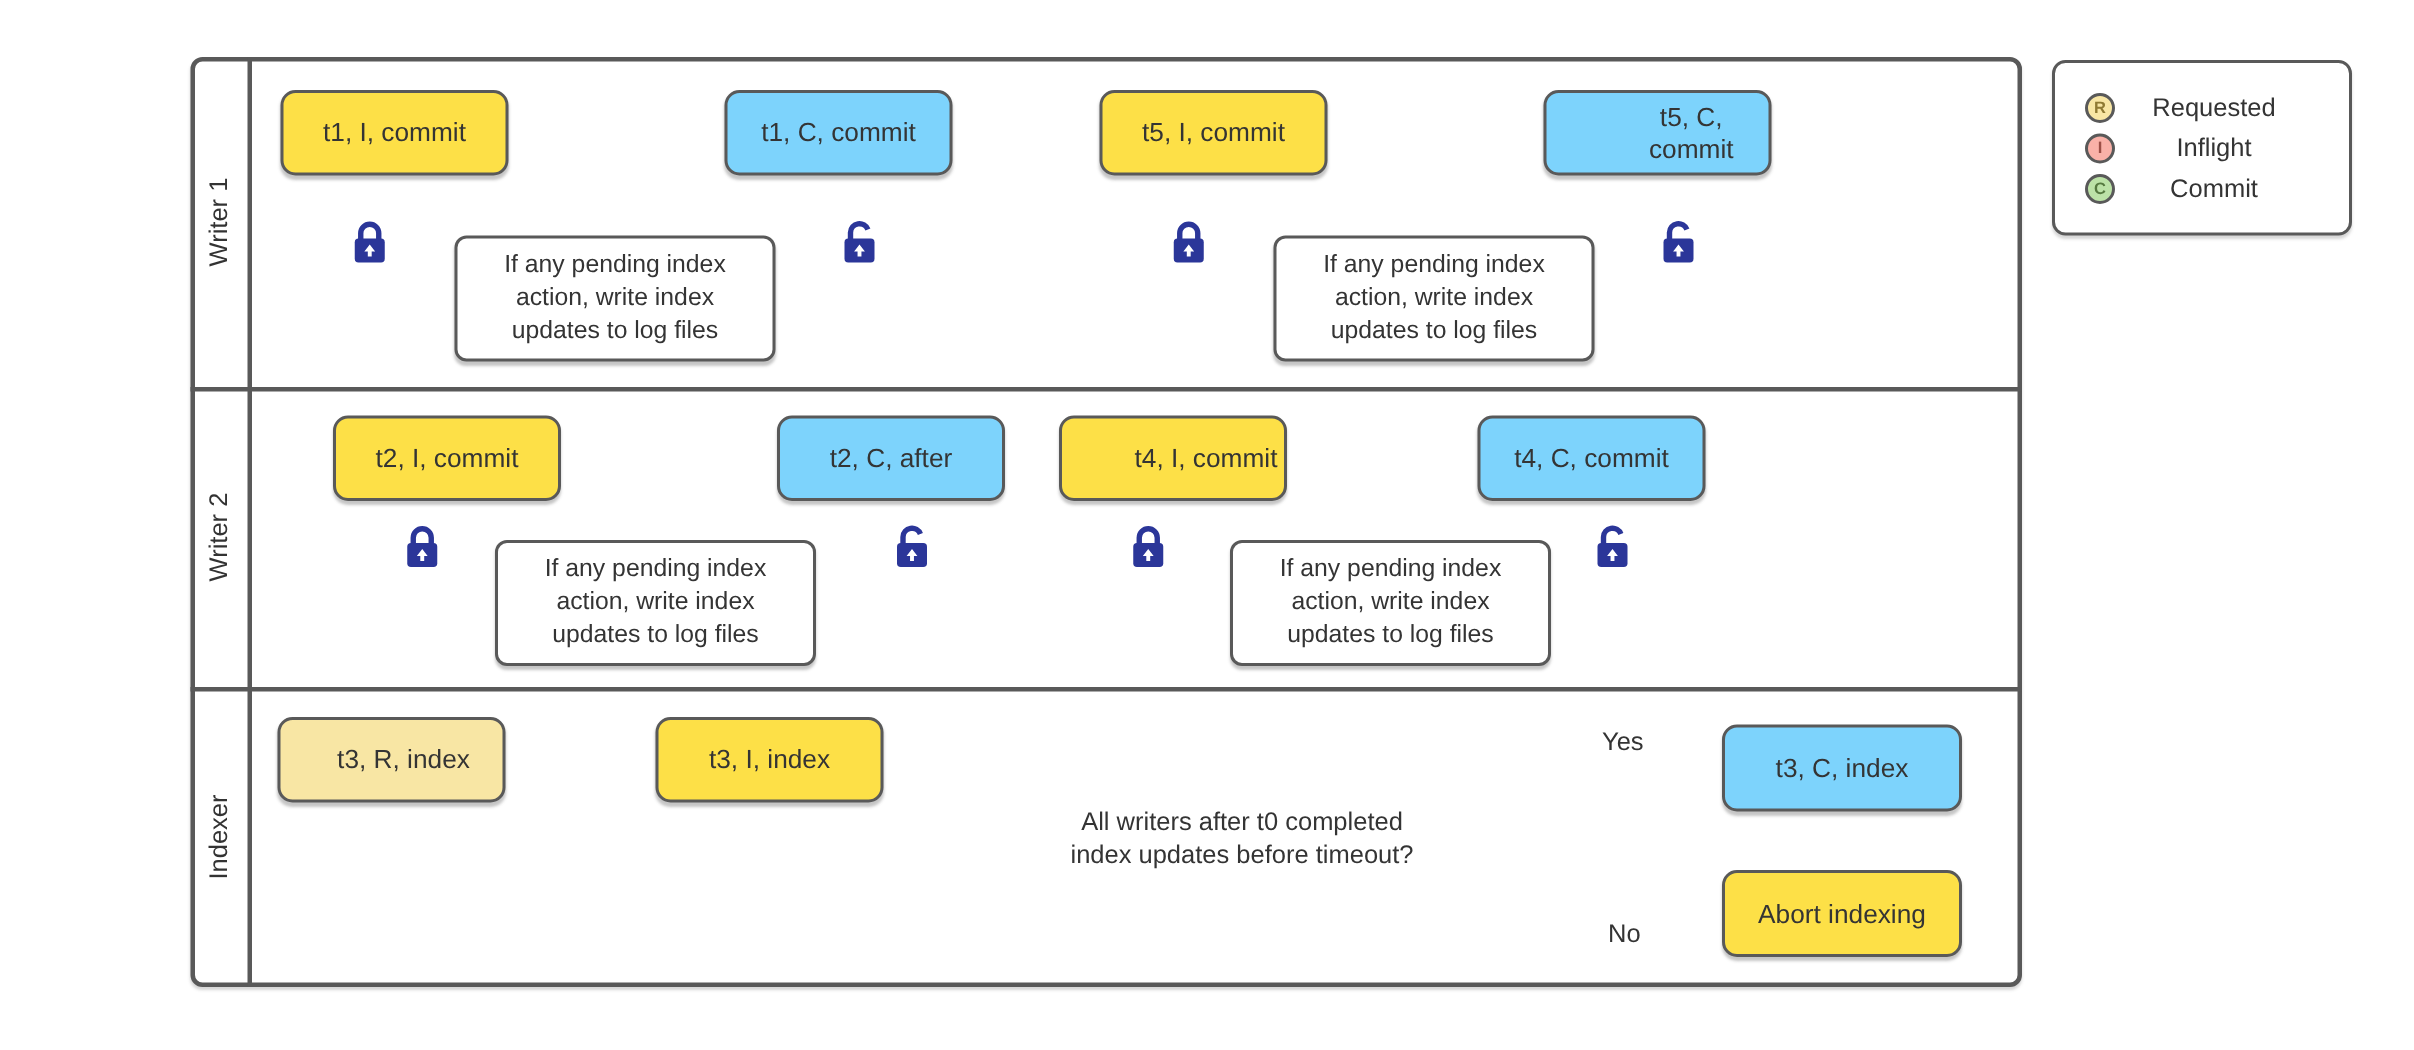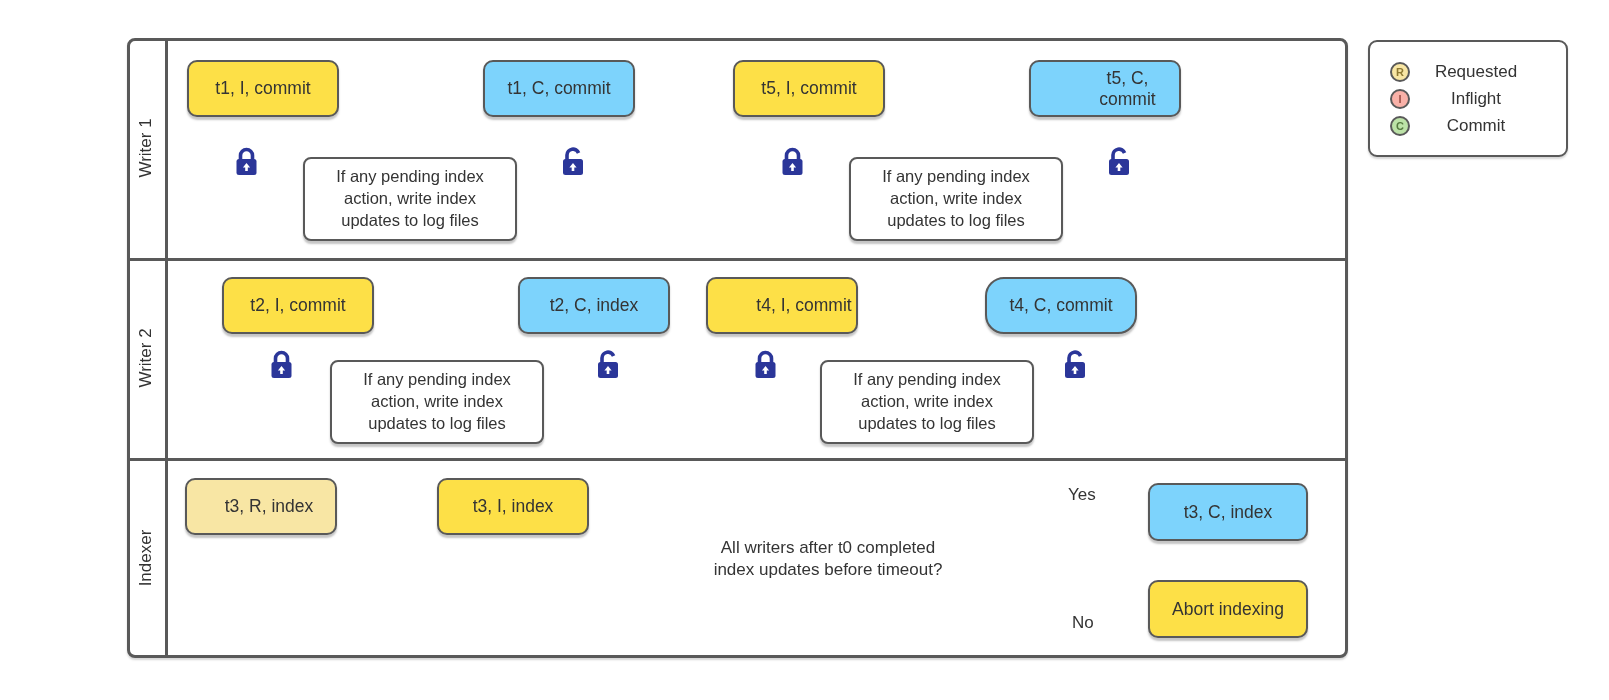--- a/index.html
+++ b/index.html
@@ -105,25 +105,25 @@
   <div class="abs node state fill-inflight" style="left:187px;top:60px;">t1, I, commit</div>
   <div class="abs node note" style="left:303px;top:157px;">If any pending index action, write index updates to log files</div>
   <div class="abs node state fill-commit" style="left:483px;top:60px;">t1, C, commit</div>
 
   <div class="abs node state fill-inflight" style="left:733px;top:60px;">t5, I, commit</div>
   <div class="abs node note" style="left:849px;top:157px;">If any pending index action, write index updates to log files</div>
   <div class="abs node state fill-commit" style="left:1029px;top:60px;padding-left:45px;">t5, C, commit</div>
 
   <div class="abs node state fill-inflight" style="left:222px;top:277px;">t2, I, commit</div>
   <div class="abs node note" style="left:330px;top:360px;">If any pending index action, write index updates to log files</div>
-  <div class="abs node state fill-commit" style="left:518px;top:277px;">t2, C, index</div>
+  <div class="abs node state fill-commit" style="left:518px;top:277px;">t2, C, after</div>
 
   <div class="abs node state fill-inflight" style="left:706px;top:277px;padding-left:44px;">t4, I, commit</div>
   <div class="abs node note" style="left:820px;top:360px;">If any pending index action, write index updates to log files</div>
-  <div class="abs node state fill-commit" style="left:985px;top:277px;border-radius:19px;">t4, C, commit</div>
+  <div class="abs node state fill-commit" style="left:985px;top:277px;">t4, C, commit</div>
 
   <div class="abs node state fill-requested" style="left:185px;top:478px;padding-left:16px;">t3, R, index</div>
   <div class="abs node state fill-inflight" style="left:437px;top:478px;">t3, I, index</div>
   <div class="abs decision-text" style="left:703px;top:513px;">All writers after t0 completed index updates before timeout?</div>
   <div class="abs branch-label" style="left:1068px;top:485px;">Yes</div>
   <div class="abs branch-label" style="left:1072px;top:613px;">No</div>
   <div class="abs node state fill-commit" style="left:1148px;top:483px;width:160px;height:58px;">t3, C, index</div>
   <div class="abs node state fill-inflight" style="left:1148px;top:580px;width:160px;height:58px;">Abort indexing</div>
 
   <div class="abs lock" style="left:234px;top:146px;">

